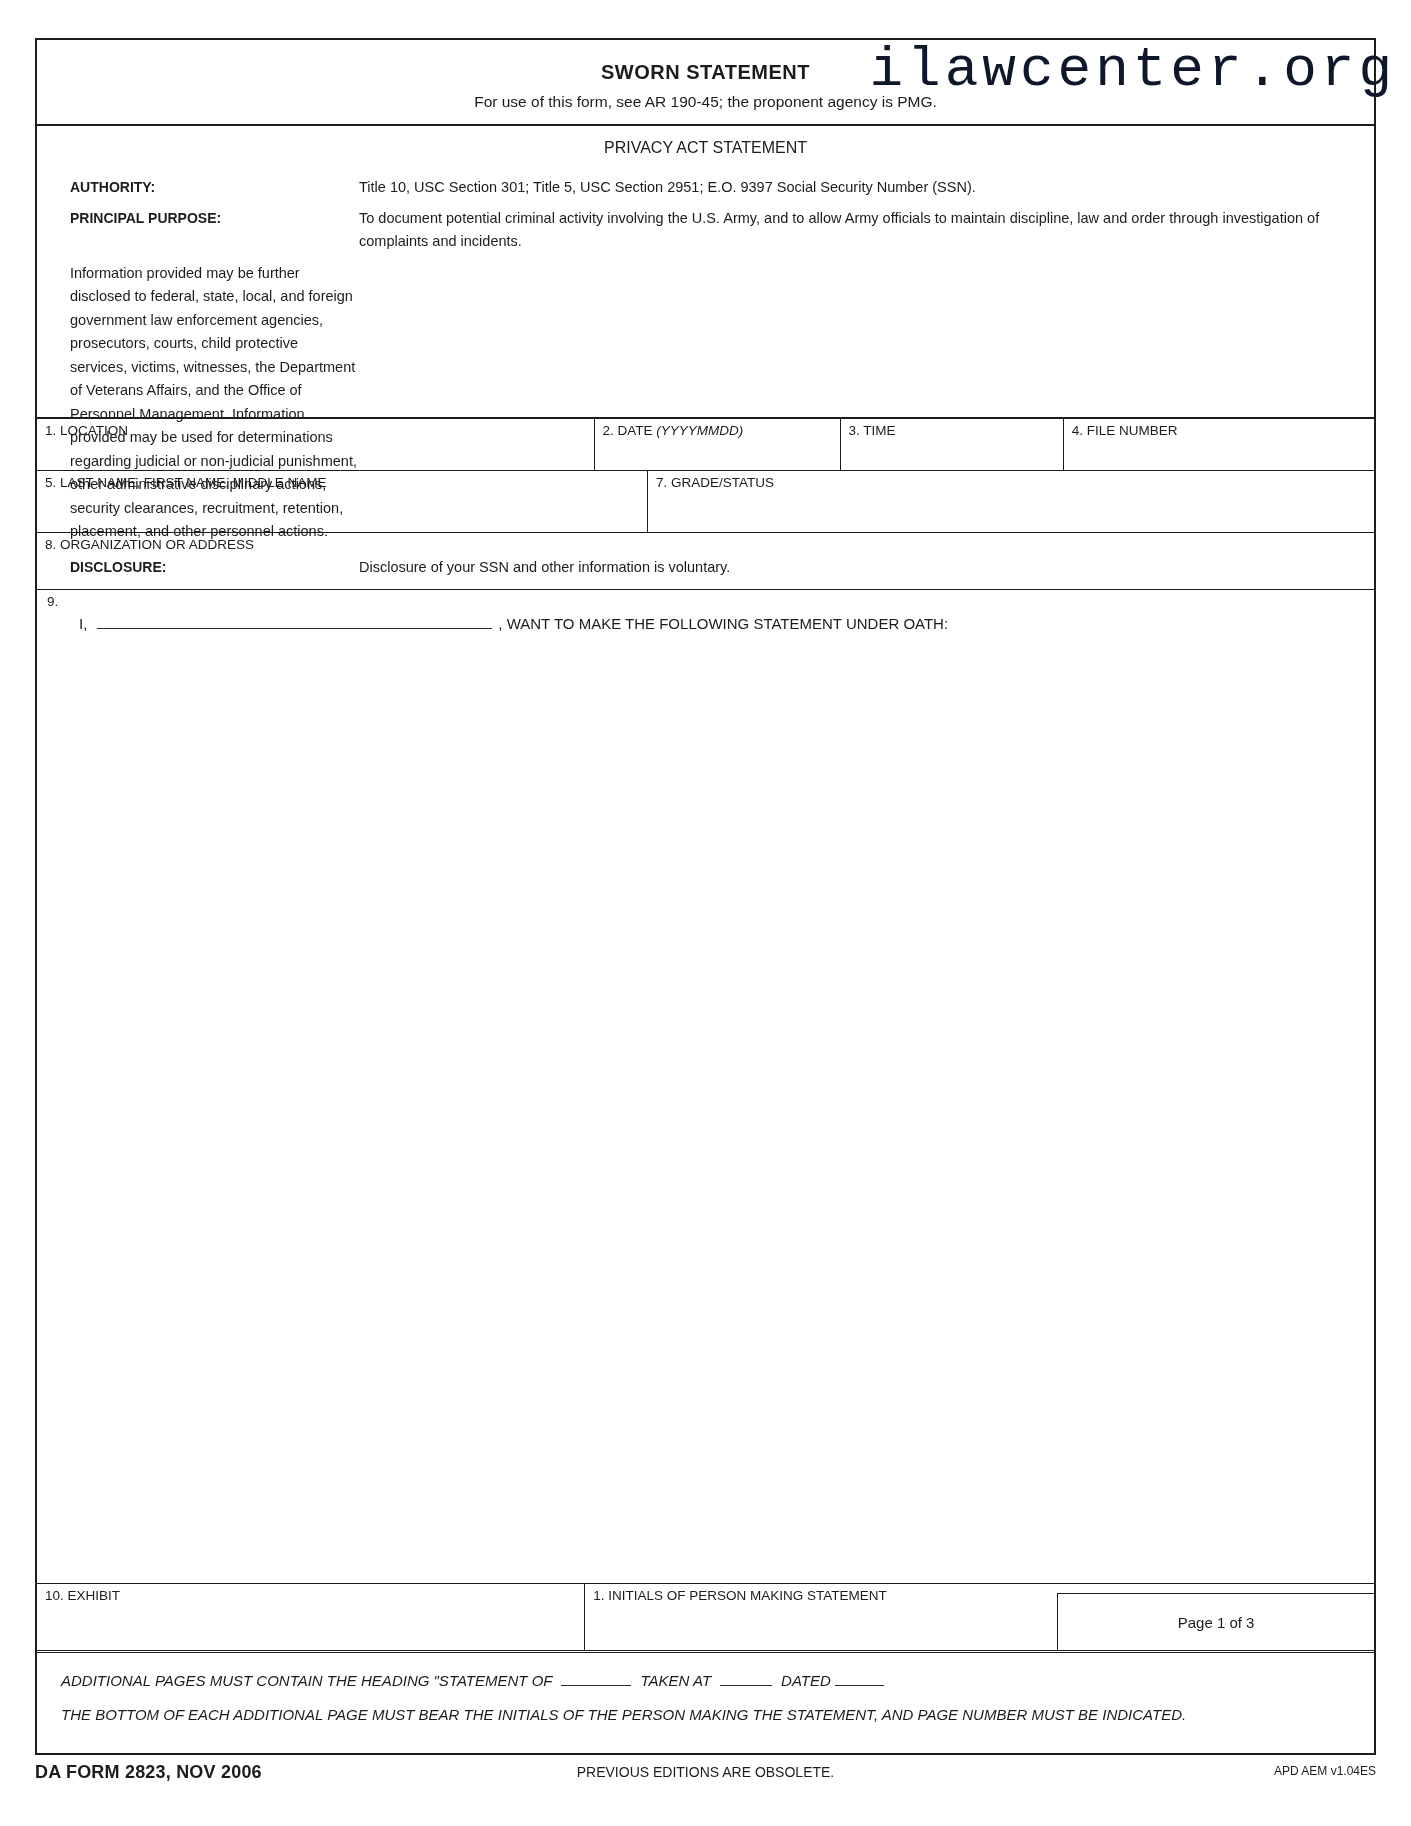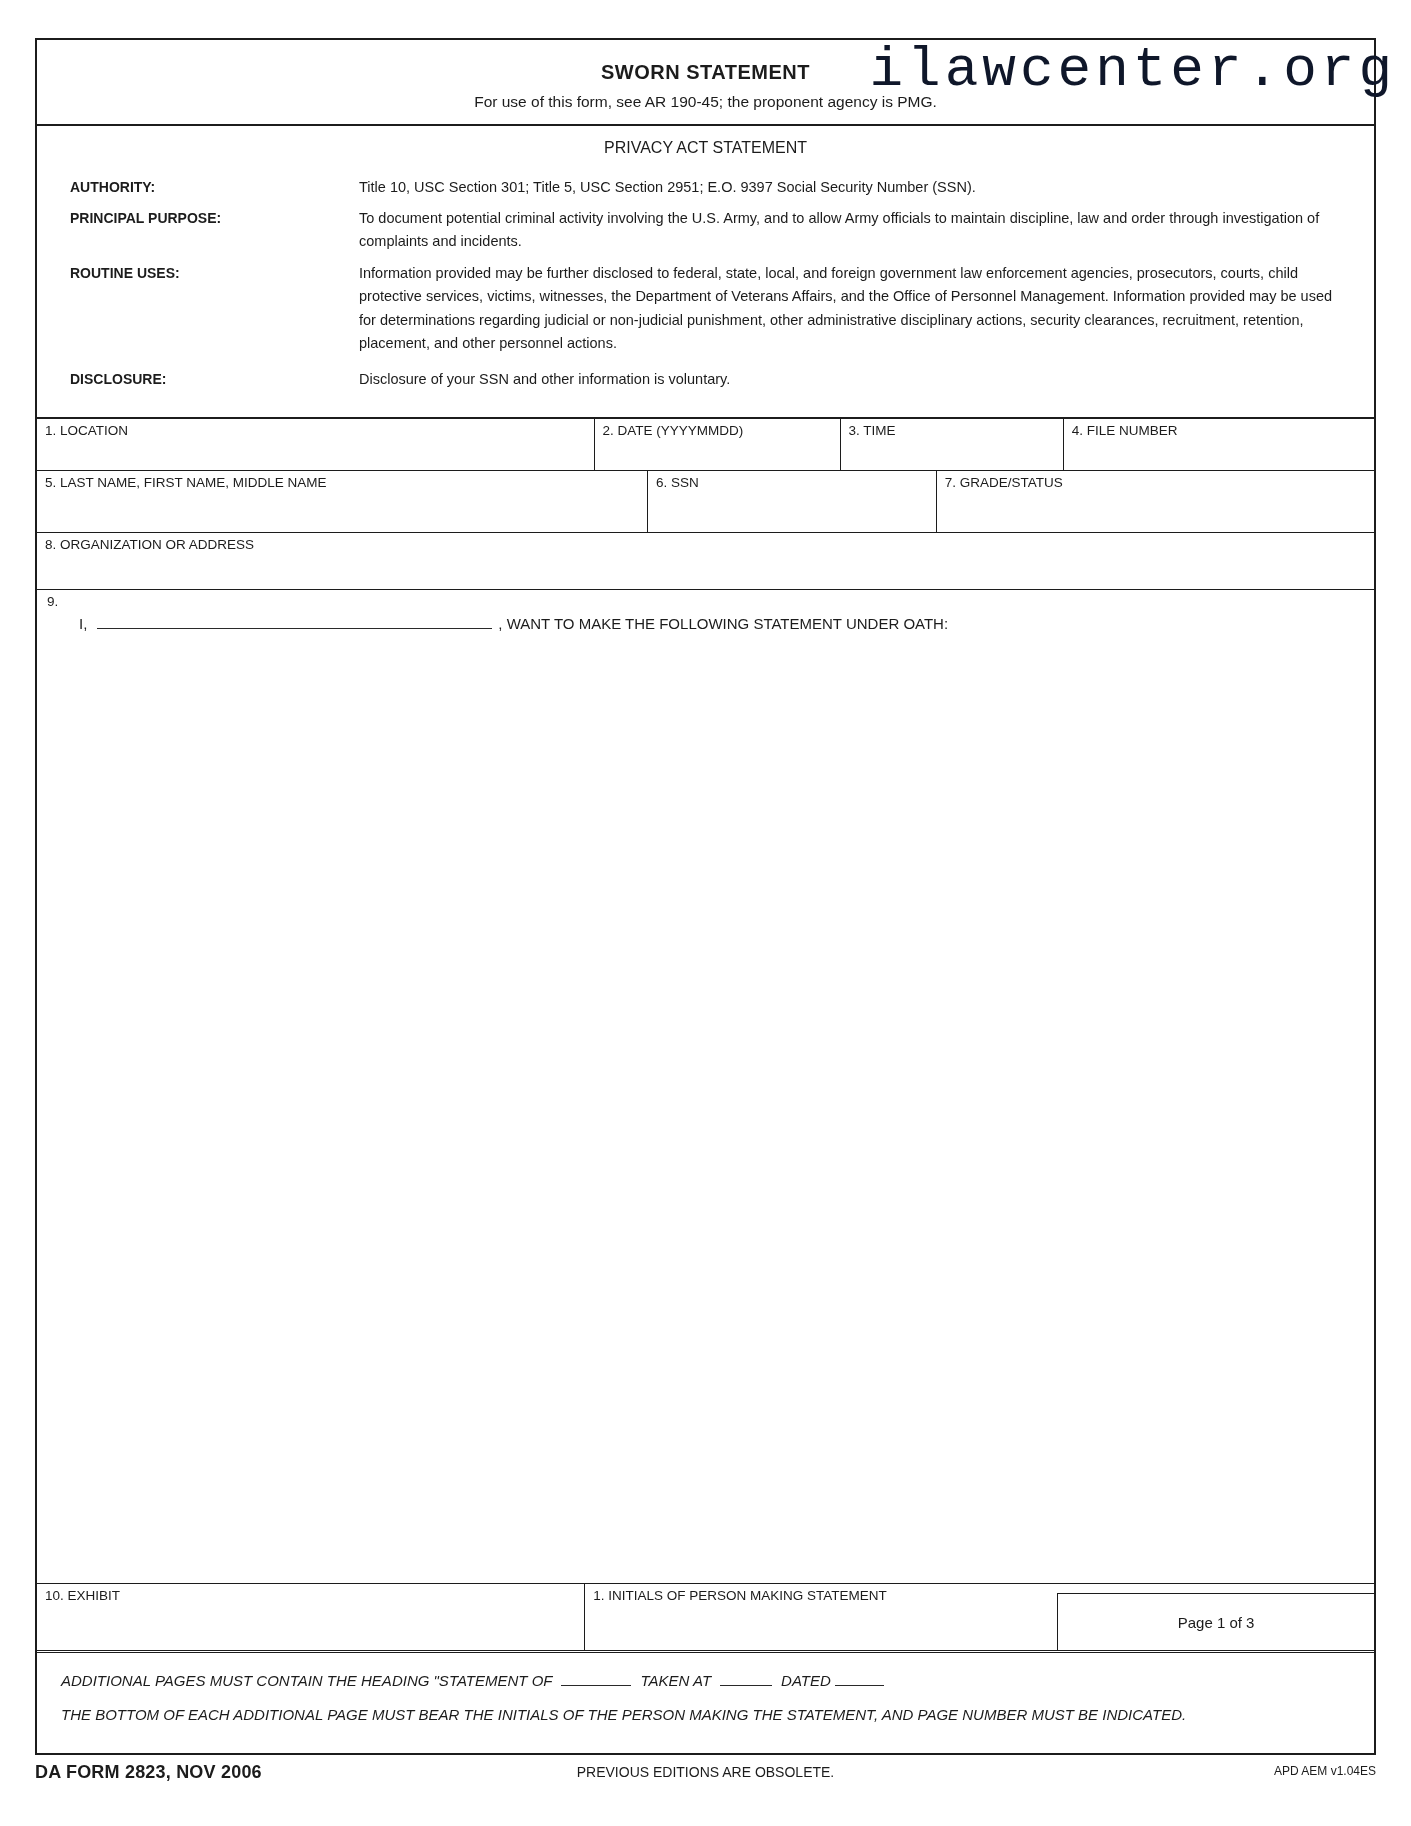--- a/index.html
+++ b/index.html
@@ -60,21 +60,21 @@
   }
   .fcell:last-child { border-right:none; }
   .c-location { width:41.7%; }
   .c-date     { width:18.4%; }
   .c-time     { width:16.7%; }
   .c-file     { width:23.2%; }
   .c-name     { width:45.7%; }
   .c-ssn      { width:21.6%; }
   .c-grade    { width:32.7%; }
   .c-org      { width:100%; }
-  .it { }
+  .it { font-style:italic; }
   
   .row-statement { flex:1; border-top:1px solid #1c1c1c; position:relative; }
   .stmt-number { position:absolute; top:4px; left:10px; font-size:13.5px; }
   .stmt-line {
     position:absolute; top:24px; left:42px; right:20px;
     font-size:15px;
   }
   .blank {
     display:inline-block;
     border-bottom:1.5px solid #2a2a2a;
@@ -136,21 +136,20 @@
 
       <div class="prow prow-authority">
         <div class="plabel">AUTHORITY:</div>
         <div class="ptext">Title 10, USC Section 301; Title 5, USC Section 2951; E.O. 9397 Social Security Number (SSN).</div>
       </div>
       <div class="prow prow-purpose">
         <div class="plabel">PRINCIPAL PURPOSE:</div>
         <div class="ptext">To document potential criminal activity involving the U.S. Army, and to allow Army officials to maintain discipline, law and order through investigation of complaints and incidents.</div>
       </div>
       <div class="prow prow-routine">
-        <div class="plabel">ROUTINE USES:</div>
         <div class="ptext">Information provided may be further disclosed to federal, state, local, and foreign government law enforcement agencies, prosecutors, courts, child protective services, victims, witnesses, the Department of Veterans Affairs, and the Office of Personnel Management.  Information provided may be used for determinations regarding judicial or non-judicial punishment, other administrative disciplinary actions, security clearances, recruitment, retention, placement, and other personnel actions.</div>
       </div>
       <div class="prow prow-disclosure">
         <div class="plabel">DISCLOSURE:</div>
         <div class="ptext">Disclosure of your SSN and other information is voluntary.</div>
       </div>
     </div>
 
     <div class="frow frow-1">
       <div class="fcell c-location">
@@ -164,23 +163,20 @@
         <span>3.  TIME</span>
       </div>
       <div class="fcell c-file">
         <span>4.  FILE NUMBER</span>
       </div>
     </div>
 
     <div class="frow frow-2">
       <div class="fcell c-name">
         <span>5.  LAST NAME, FIRST NAME, MIDDLE NAME</span>
-      </div>
-      <div class="fcell c-ssn">
-        <span>6.  SSN</span>
       </div>
       <div class="fcell c-grade">
         <span>7.  GRADE/STATUS</span>
       </div>
     </div>
 
     <div class="frow frow-3">
       <div class="fcell c-org">
         <span>8.  ORGANIZATION OR ADDRESS</span>
       </div>

